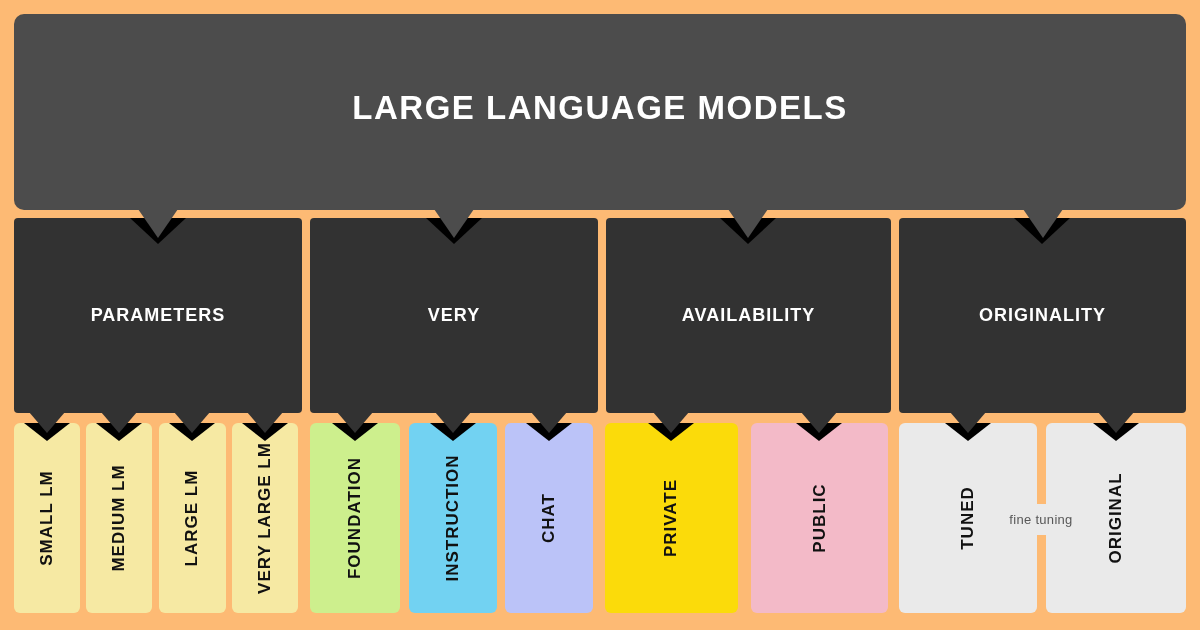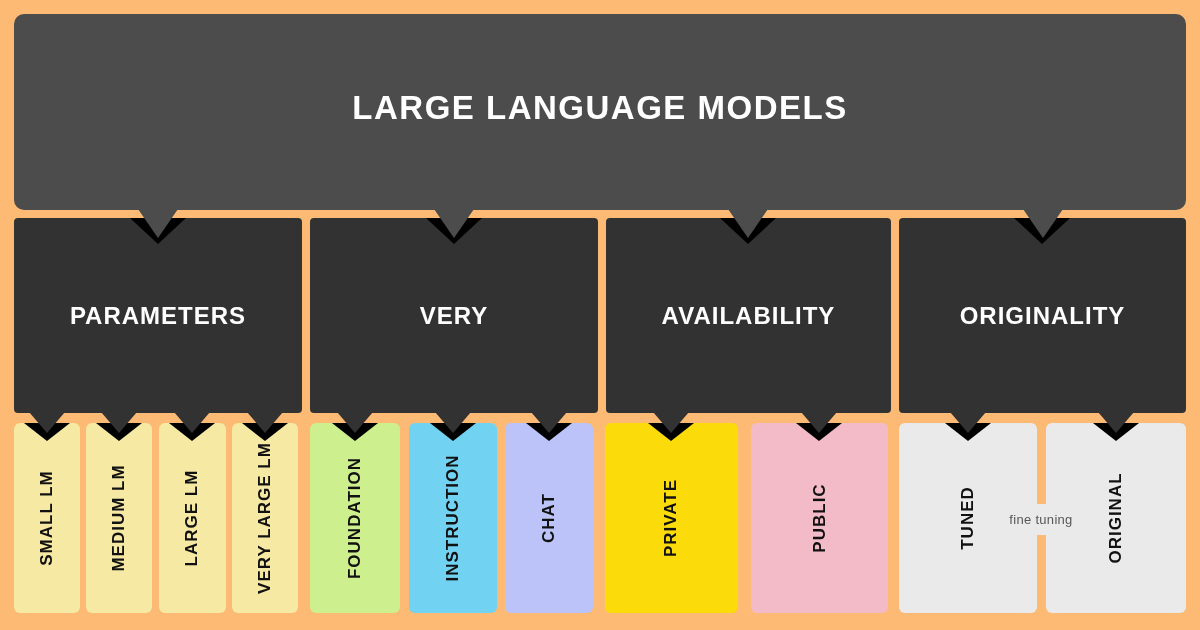--- a/index.html
+++ b/index.html
@@ -14,21 +14,21 @@
     display:flex; align-items:center; justify-content:center;
   }
   .title-text {
     color:#FFFFFF; font-size:33px; font-weight:bold; letter-spacing:1.5px;
     padding-bottom:8px;
   }
   .cat-box {
     top:218px; height:195px; background:#323232; border-radius:4px;
     display:flex; align-items:center; justify-content:center;
   }
-  .cat-label { color:#FFFFFF; font-size:24px; font-weight:bold; letter-spacing:1px; }
+  .cat-label { color:#FFFFFF; font-size:18px; font-weight:bold; letter-spacing:1px; }
   .tri { position:absolute; clip-path:polygon(0 0, 100% 0, 50% 100%); }
   .tab1 { top:209px; width:40px; height:29px; background:#4C4C4C; z-index:3; }
   .notch1 { top:218px; width:56px; height:26px; background:#000000; z-index:2; }
   .tab2 { top:412px; width:36px; height:21px; background:#323232; z-index:3; }
   .notch2 { top:423px; width:46px; height:18px; background:#000000; z-index:2; }
   .col {
     top:423px; height:190px; border-radius:6px;
     display:flex; align-items:center; justify-content:center;
   }
   .col-label {

